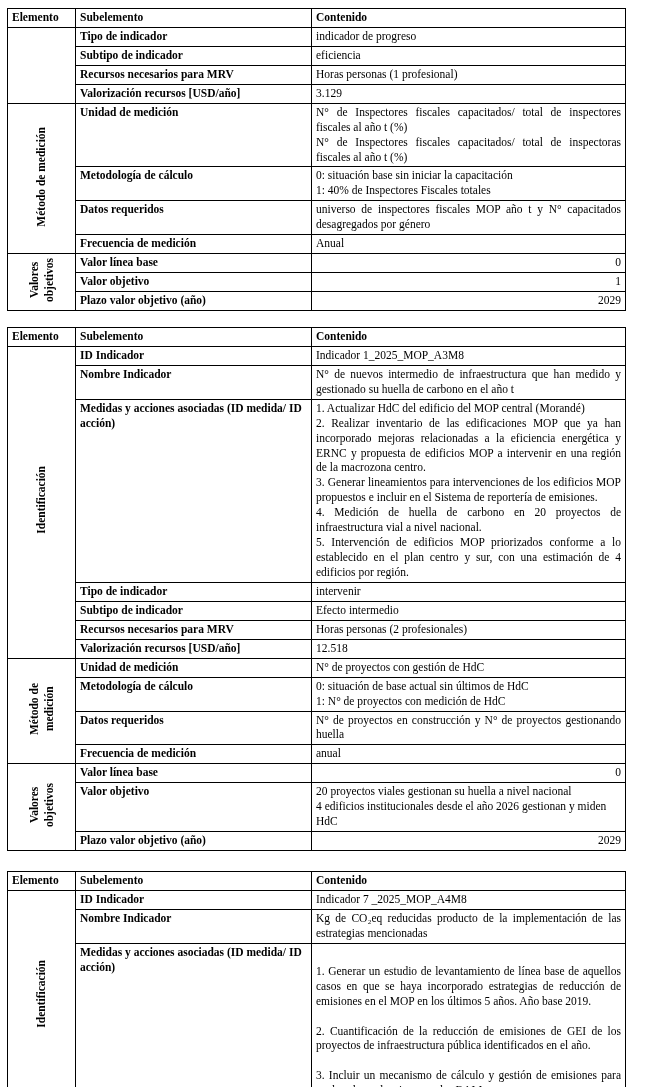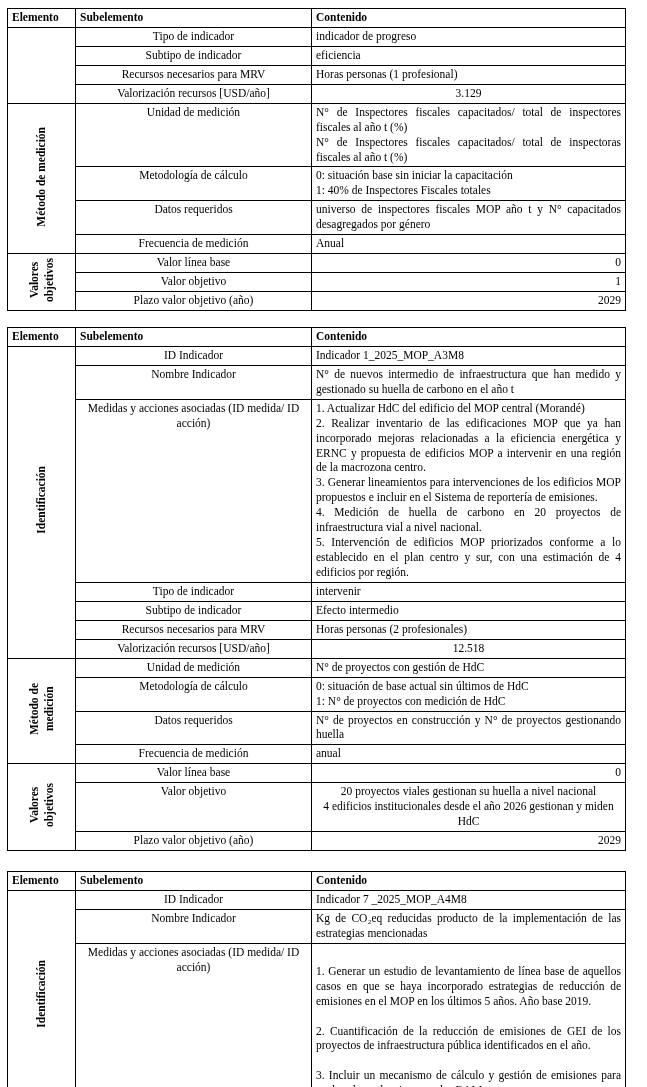--- a/index.html
+++ b/index.html
@@ -18,23 +18,23 @@
   col.c2 { width: 236px; }
   col.c3 { width: 314px; }
   th, td {
     border: 1px solid #000;
     padding: 1px 4px 2px 4px;
     font-size: 11.5px; line-height: 1.3;
     vertical-align: top; text-align: left;
     font-weight: normal; word-wrap: break-word;
   }
   th { font-weight: bold; }
-  td.sub { font-weight: normal; text-align: center; }
+  td.sub { font-weight: bold; }
   td.con { white-space: pre-line; text-align: justify; }
-  td.con.center { text-align: center; }
+  td.con.center { text-align: left; }
   td.con.right { text-align: right; }
   td.con.gap { padding-top: 20px; }
   td.elem { text-align: center; vertical-align: middle; padding: 2px; }
   .vert {
     display: inline-block;
     writing-mode: vertical-rl;
     transform: rotate(180deg);
     font-weight: bold;
     white-space: pre-line;
     font-size: 11.5px; line-height: 1.3;

